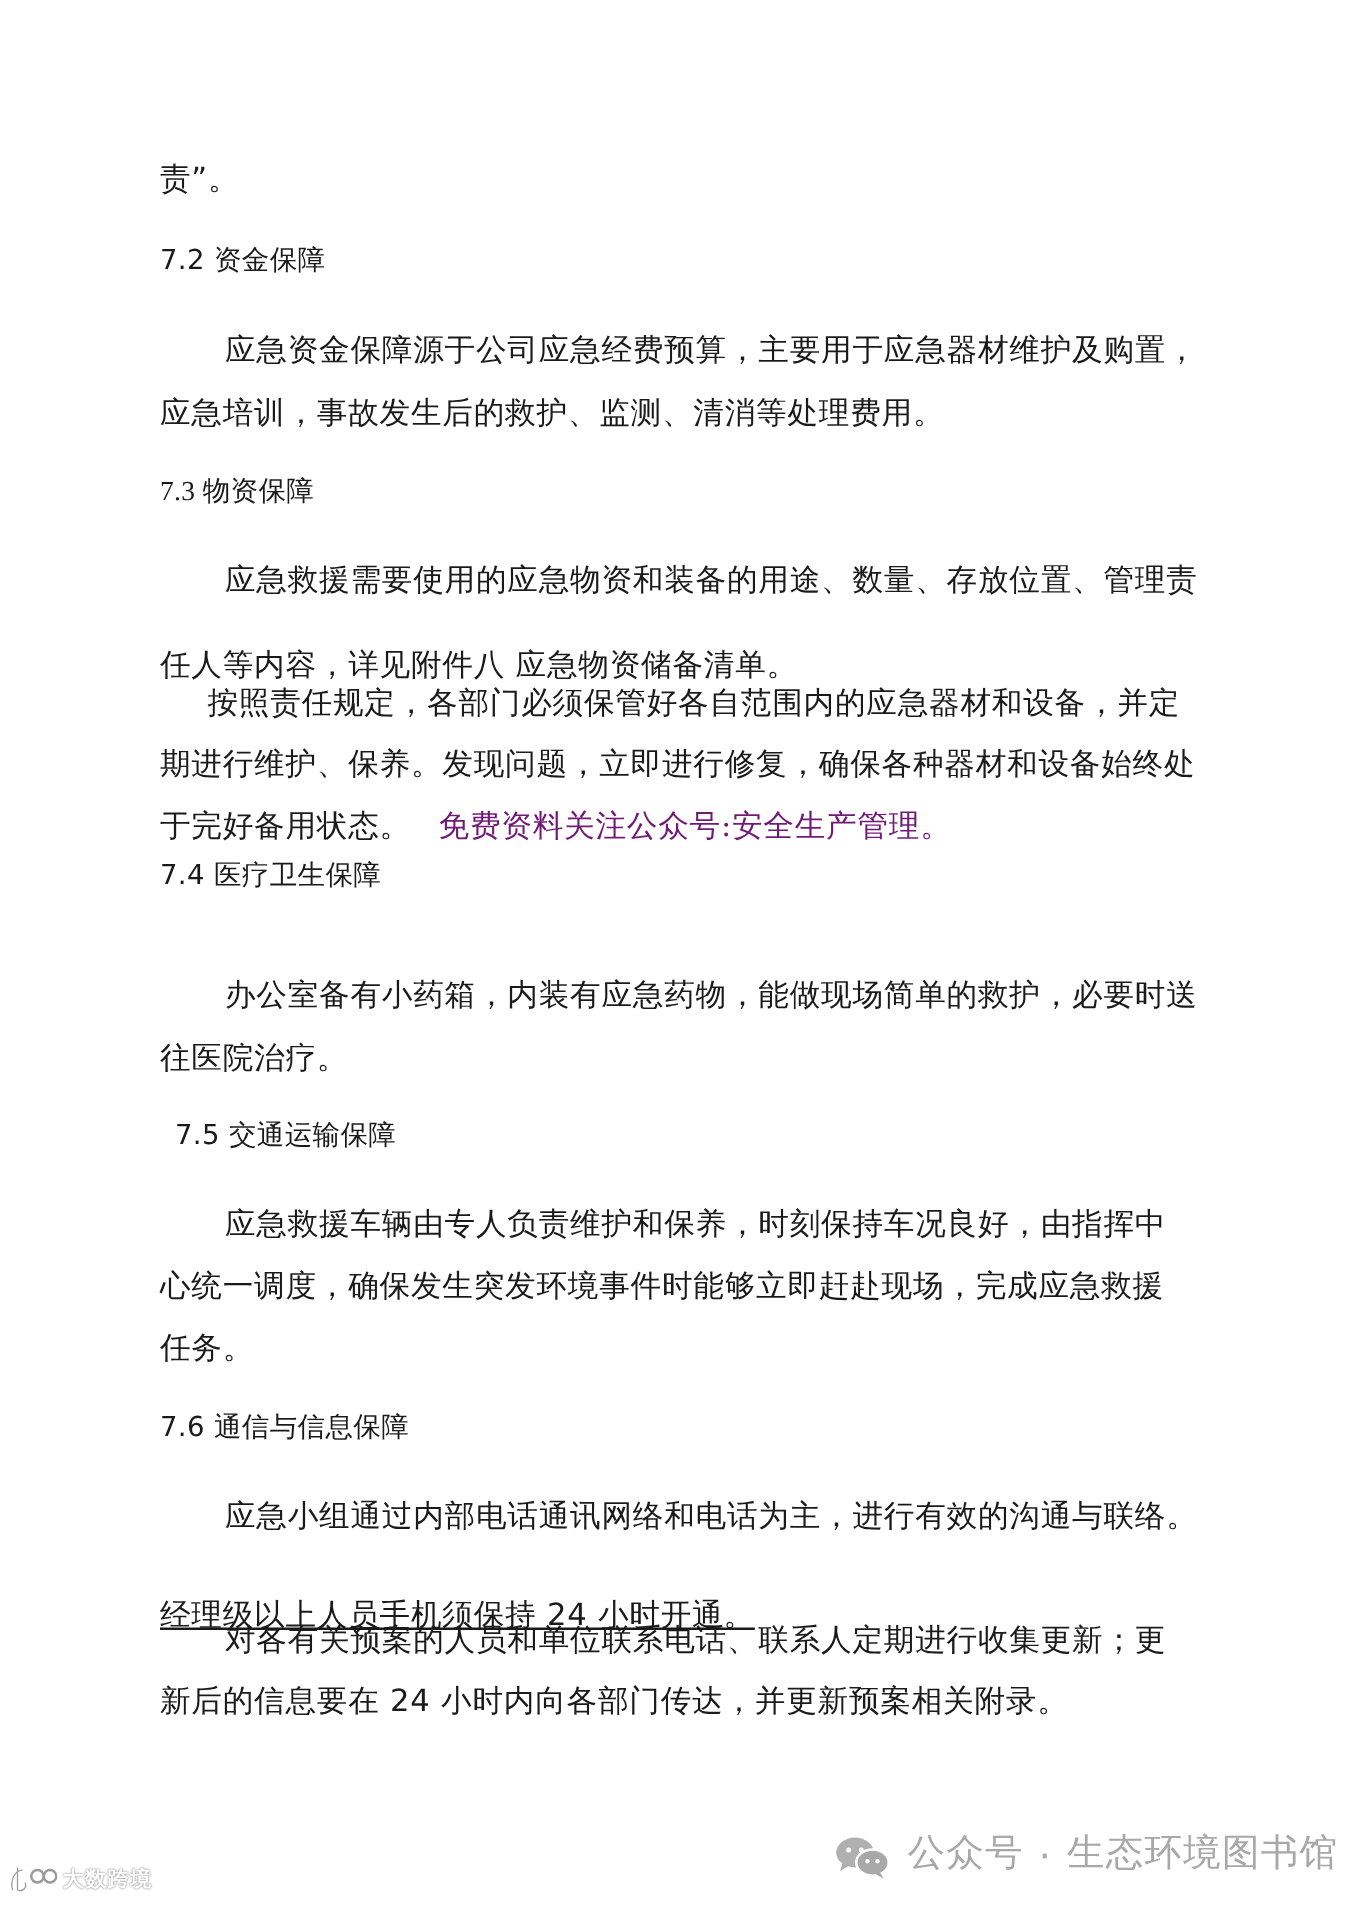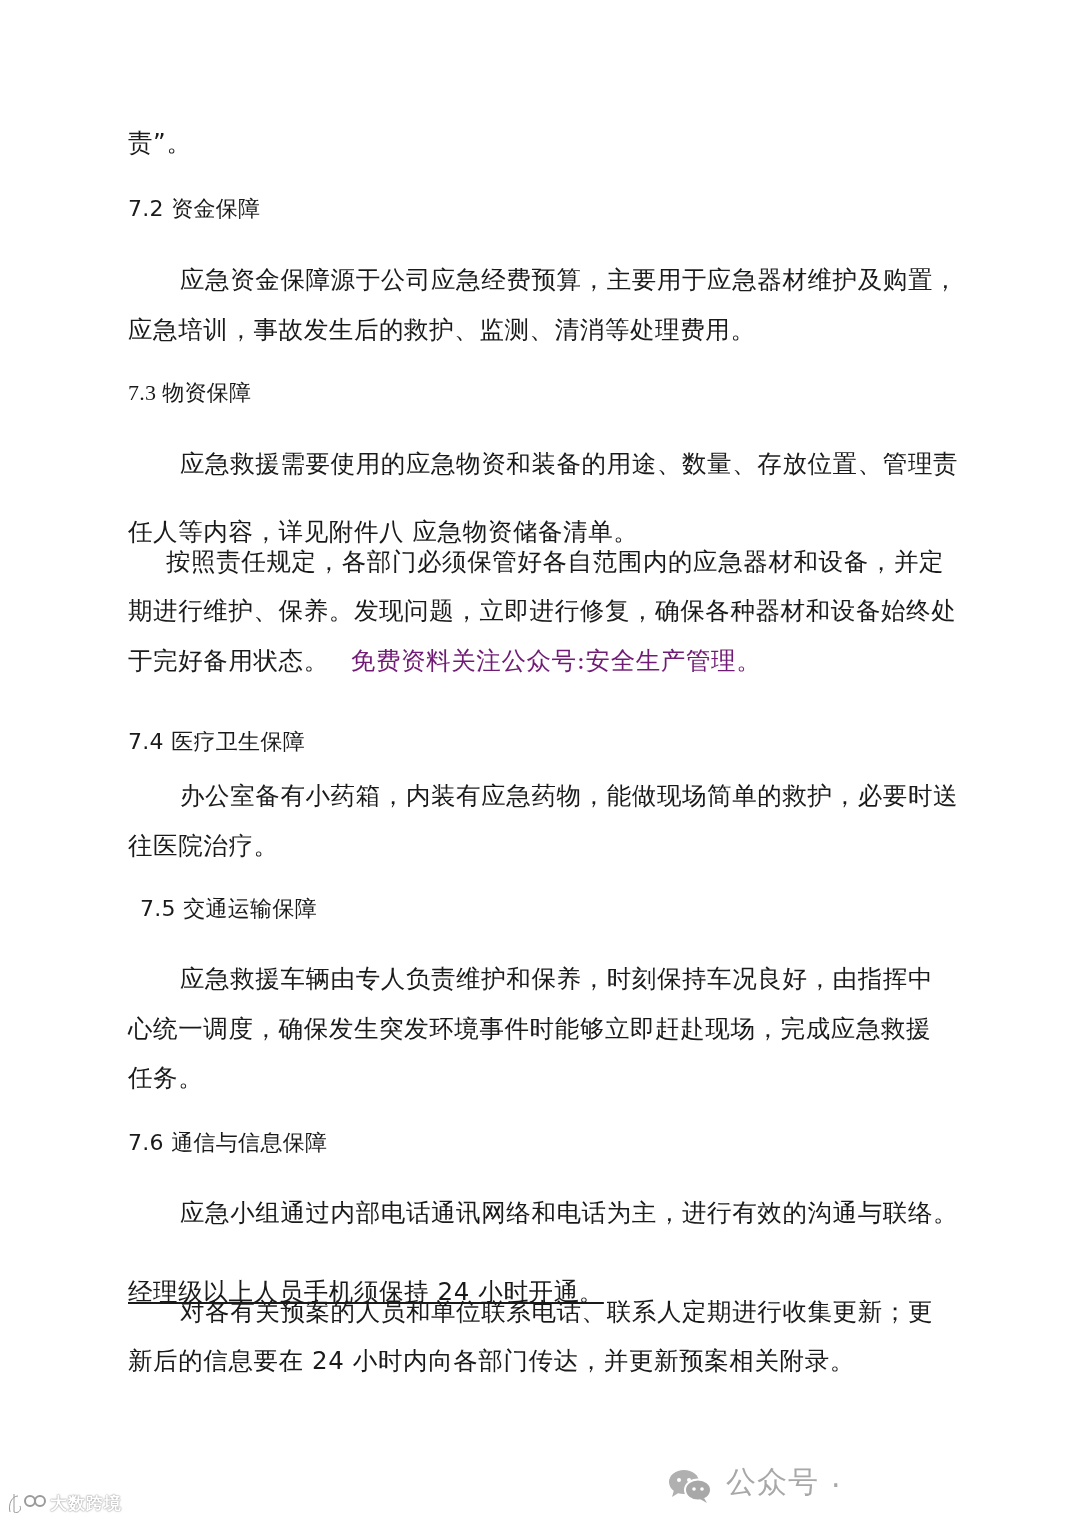--- a/index.html
+++ b/index.html
@@ -92,21 +92,21 @@
 
   <div class="heading" style="top:382px;font-family:Liberation Serif, serif;">7.3 物资保障</div>
   <div class="line indent" style="top:452px;">应急救援需要使用的应急物资和装备的用途、数量、存放位置、管理责</div>
   <div class="line" style="top:520px;text-align:right;">任人等内容，详见附件八  应急物资储备清单。</div>
   <div class="line indent-sm" style="top:550px;">按照责任规定，各部门必须保管好各自范围内的应急器材和设备，并定</div>
   <div class="line" style="top:599px;">期进行维护、保养。发现问题，立即进行修复，确保各种器材和设备始终处</div>
   <div class="line" style="top:649px;">
     <span>于完好备用状态。</span><span class="promo">免费资料关注公众号:安全生产管理。</span>
   </div>
 
-  <div class="heading" style="top:731px;">7.4 医疗卫生保障</div>
+  <div class="heading" style="top:690px;">7.4 医疗卫生保障</div>
   <div class="line indent" style="top:784px;">办公室备有小药箱，内装有应急药物，能做现场简单的救护，必要时送</div>
   <div class="line" style="top:834px;">往医院治疗。</div>
 
   <div class="heading" style="top:898px;margin-left:12px;">7.5 交通运输保障</div>
   <div class="line indent" style="top:967px;">应急救援车辆由专人负责维护和保养，时刻保持车况良好，由指挥中</div>
   <div class="line" style="top:1017px;">心统一调度，确保发生突发环境事件时能够立即赶赴现场，完成应急救援</div>
   <div class="line" style="top:1066px;">任务。</div>
 
   <div class="heading" style="top:1132px;">7.6 通信与信息保障</div>
   <div class="line indent" style="top:1201px;">应急小组通过内部电话通讯网络和电话为主，进行有效的沟通与联络。</div>
@@ -123,20 +123,21 @@
       <circle cx="11" cy="11" r="2" fill="#ffffff"></circle>
       <circle cx="21" cy="11" r="2" fill="#ffffff"></circle>
       <ellipse cx="30" cy="21" rx="13" ry="10.5" fill="#a8a8a8" stroke="#ffffff" stroke-width="2"></ellipse>
       <path d="M36 29 L39 34 L32 30 Z" fill="#a8a8a8"></path>
       <circle cx="26" cy="20" r="1.8" fill="#ffffff"></circle>
       <circle cx="34" cy="20" r="1.8" fill="#ffffff"></circle>
     </svg>
   </span>
   <span>公众号</span>
   <span class="footer-sep">·</span>
+  <span>生态环境图书馆</span>
 </div>
 
 <div class="corner-mark">
   <span class="corner-logo">
     <svg width="40" height="26" viewBox="0 0 40 26">
       <path d="M4 22 C2 14, 6 6, 12 6 M8 4 L8 22 C12 24, 16 20, 14 16" fill="none" stroke="#ffffff" stroke-width="3"></path>
       <path d="M4 22 C2 14, 6 6, 12 6 M8 4 L8 22 C12 24, 16 20, 14 16" fill="none" stroke="#9a9a9a" stroke-width="1"></path>
       <circle cx="24" cy="11" r="5" fill="none" stroke="#9a9a9a" stroke-width="2"></circle>
       <circle cx="34" cy="11" r="5" fill="none" stroke="#9a9a9a" stroke-width="2"></circle>
     </svg>

